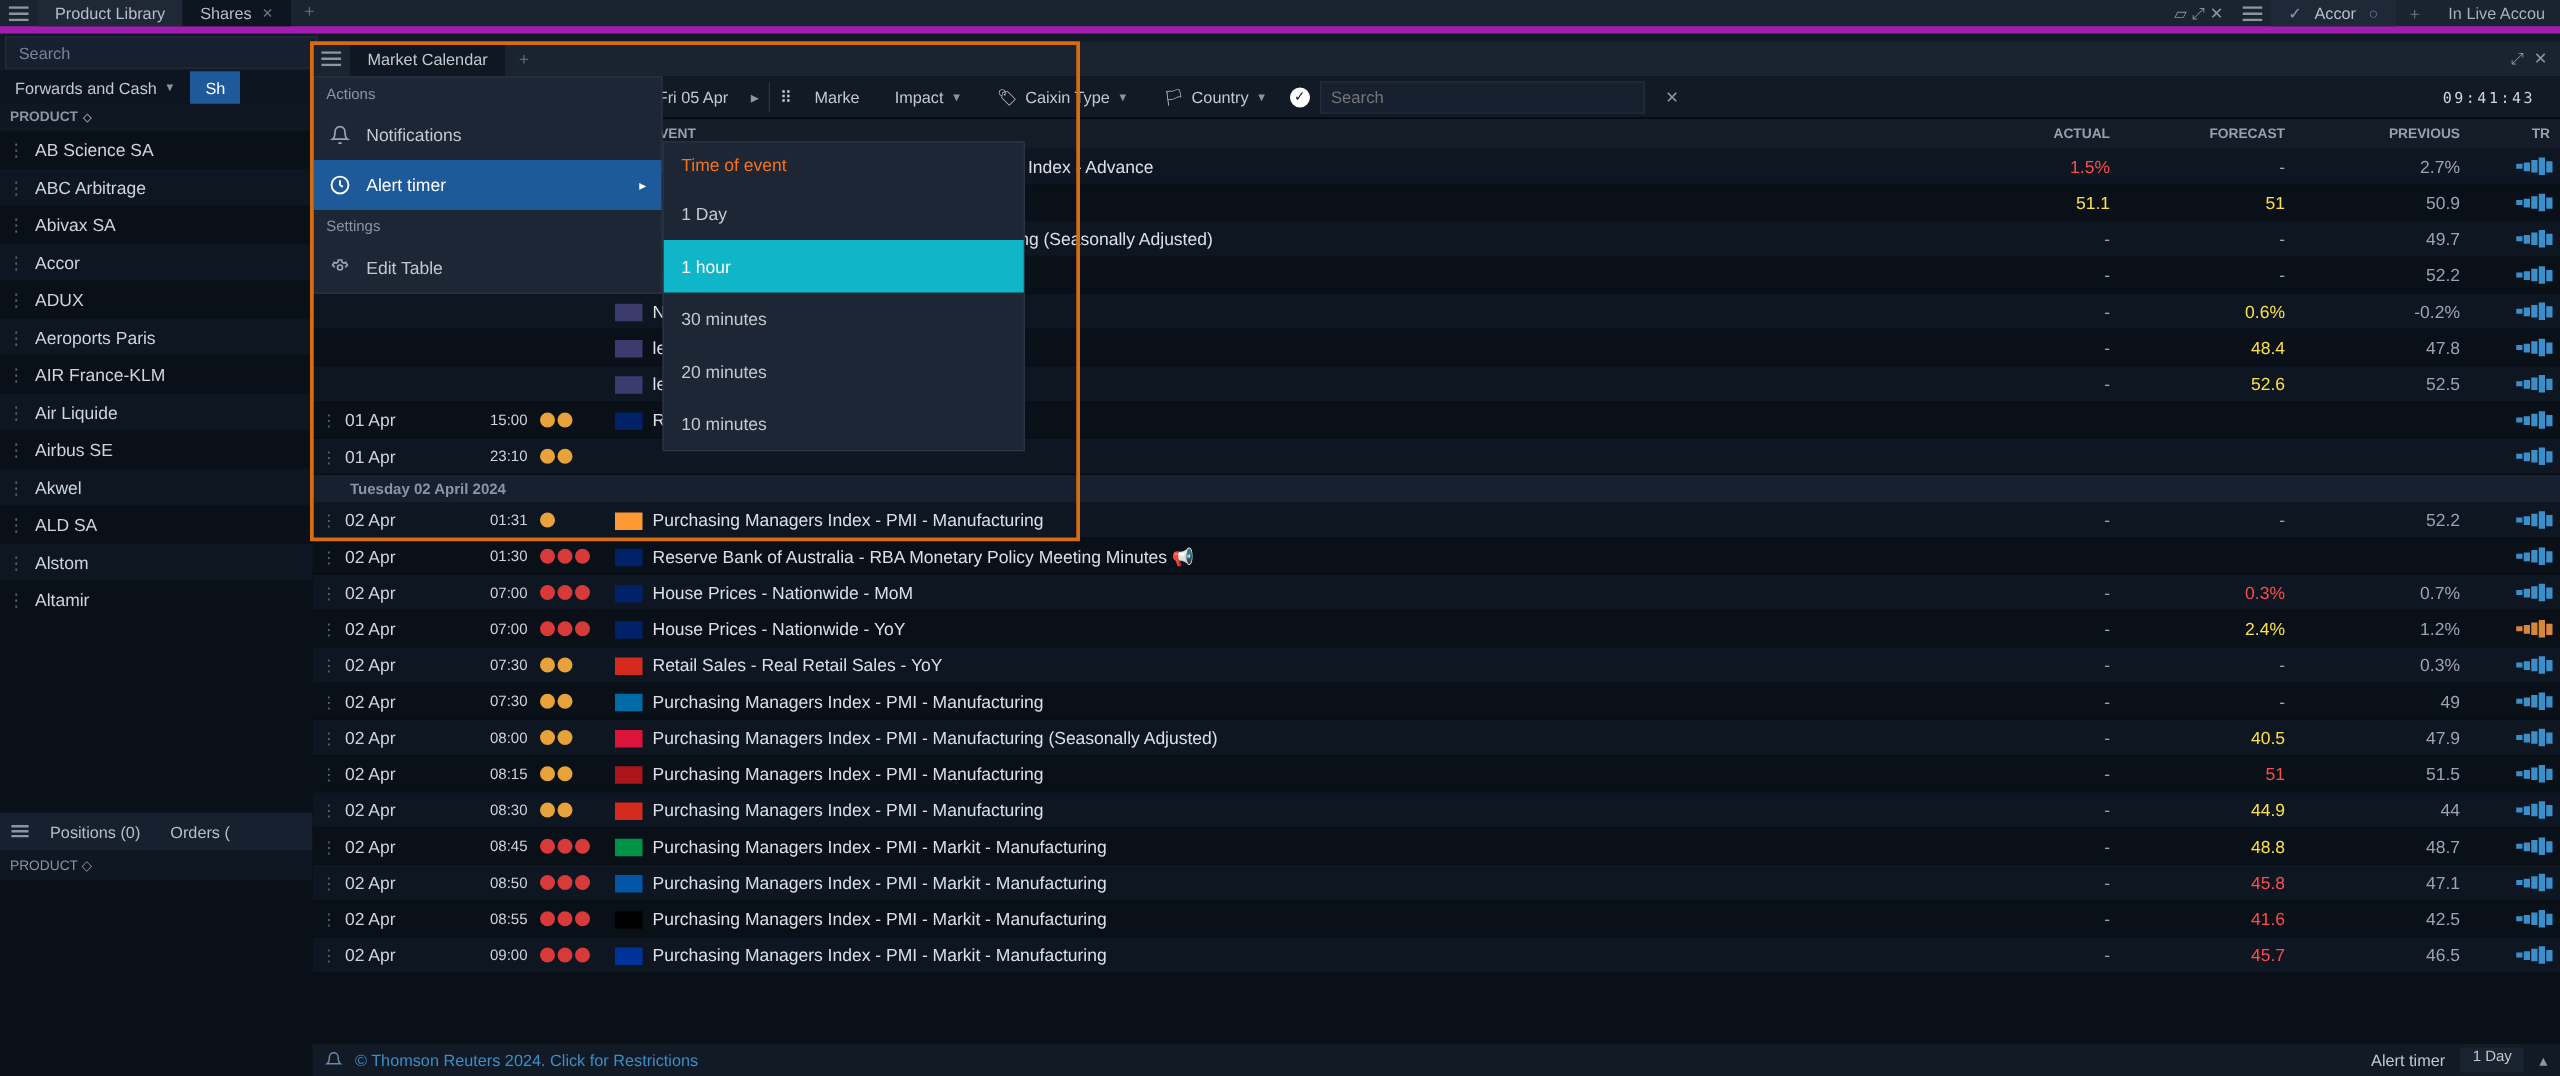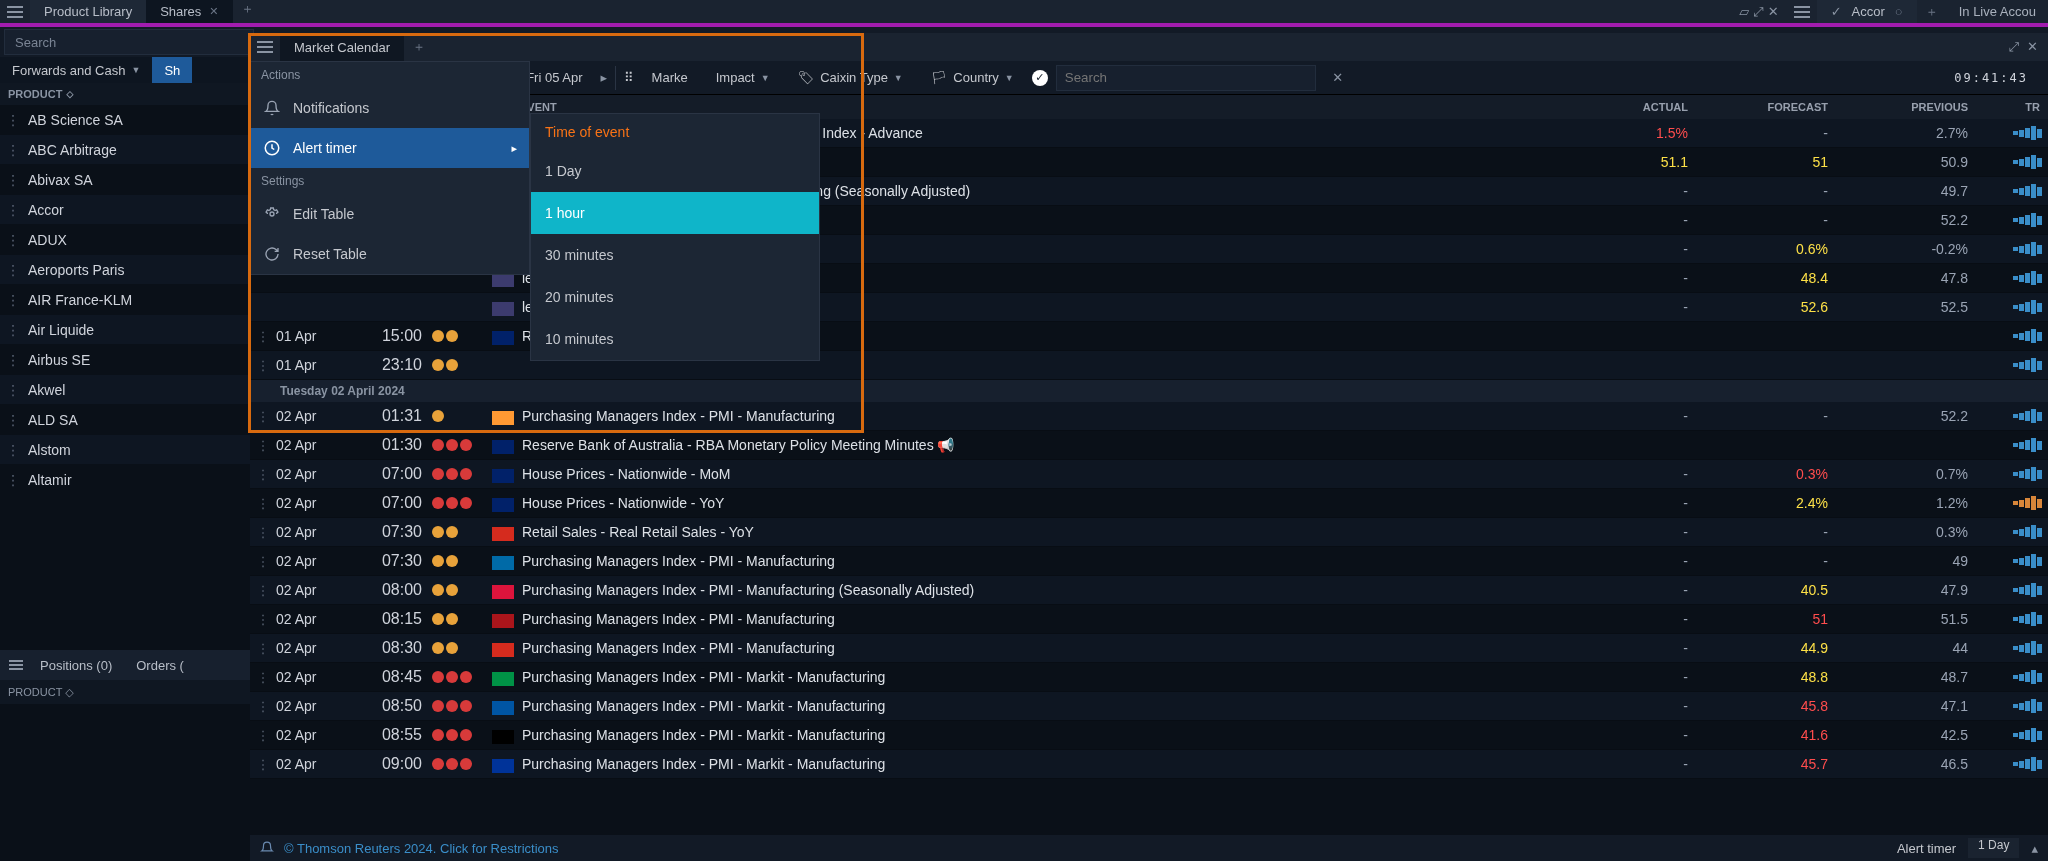--- a/index.html
+++ b/index.html
@@ -1,19 +1,19 @@
 <!DOCTYPE html>
 <html><head>
 <meta charset="utf-8">
 <style>
 * { margin:0; padding:0; box-sizing:border-box; font-family:-apple-system,Helvetica,Arial,sans-serif; }
 body { background:#0a1018; color:#c5c8ce; font-size:13px; width:2048px; height:861px; overflow:hidden; position:relative; }
 
 
-.topbar { height:27px; background:#1a2330; display:flex; align-items:flex-start; border-bottom:4px solid #a21caf; }
+.topbar { height:27px; background:#1a2330; display:flex; align-items:flex-start; border-bottom:6px solid #a21caf; }
 .ham-btn { width:30px; height:100%; display:flex; align-items:center; justify-content:center; color:#8a94a3; cursor:pointer; }
 .tab { padding:0 14px; height:100%; display:flex; align-items:center; gap:8px; color:#b8bec8; cursor:pointer; }
 .tab.active { background:#0d1520; }
 .tab.inactive { background:#1e2836; }
 .tab .x { color:#6a7485; font-size:11px; }
 .plus-tab { width:30px; display:flex; align-items:center; justify-content:center; color:#6a7485; cursor:pointer; }
 
 
 .right-cluster { margin-left:auto; display:flex; align-items:center; height:100%; }
 .account-status { padding:0 12px; color:#a8b0bc; }
@@ -76,21 +76,21 @@
 
 
 .orange-box { position:absolute; left:248px; top:33px; width:616px; height:400px; border:3px solid #d86a0f; z-index:30; pointer-events:none; }
 
 
 .event-list { position:absolute; left:0; top:86px; right:0; bottom:28px; overflow:hidden; }
 .ev-row { height:29px; display:flex; align-items:center; border-bottom:1px solid #080d14; }
 .ev-row:nth-child(odd){ background:#0e1622; }
 .ev-drag { width:26px; text-align:center; color:#5a6475; }
 .ev-date { width:82px; color:#d0d4dc; font-size:14px; }
-.ev-time { width:74px; color:#d0d4dc; text-align:right; padding-right:10px; font-size:16px; }
+.ev-time { width:74px; color:#d0d4dc; text-align:right; padding-right:10px; font-size:12px; }
 .ev-dots { width:60px; display:flex; align-items:center; gap:2px; }
 .dot { width:12px; height:12px; border-radius:50%; }
 .d-orange { background:#e8a23a; }
 .d-red { background:#d83a3a; }
 .ev-flag { width:30px; font-size:15px; }
 .flag-box { width:22px; height:14px; display:inline-block; vertical-align:middle; }
 .ev-name { flex:1; color:#dce0e6; font-size:14px; }
 .ev-col { width:140px; text-align:right; padding-right:10px; font-size:14px; }
 .c-green { color:#fde047; }
 .c-red { color:#ff4d4d; }
@@ -782,28 +782,20 @@
     <div class="menu-group-title">Settings</div>
     <div class="menu-item">
       <span class="menu-icon">
         <svg width="16" height="16" viewBox="0 0 24 24" fill="none" stroke="#9aa4b4" stroke-width="2">
             <circle cx="12" cy="12" r="3"></circle>
             <path d="M19 12a7 7 0 0 0-.1-1.2l2-1.6-2-3.4-2.4 1a7 7 0 0 0-2-1.2L14 3h-4l-.5 2.6a7 7 0 0 0-2 1.2l-2.4-1-2 3.4 2 1.6A7 7 0 0 0 5 12"></path>
           </svg>
       </span>
       <span>Edit Table</span>
     </div>
-    <div class="menu-item">
-      <span class="menu-icon">
-        <svg width="16" height="16" viewBox="0 0 24 24" fill="none" stroke="#9aa4b4" stroke-width="2">
-            <path d="M21 12a9 9 0 1 1-3-6.7L21 8M21 3v5h-5"></path>
-          </svg>
-      </span>
-      <span>Reset Table</span>
-    </div>
   </div>
 
   <div class="submenu" id="submenu">
     <div class="sub-title">Time of event</div>
   <div class="sub-item">1 Day</div>
       <div class="sub-item sel">1 hour</div>
       <div class="sub-item">30 minutes</div>
       <div class="sub-item">20 minutes</div>
       <div class="sub-item">10 minutes</div>
     </div>

